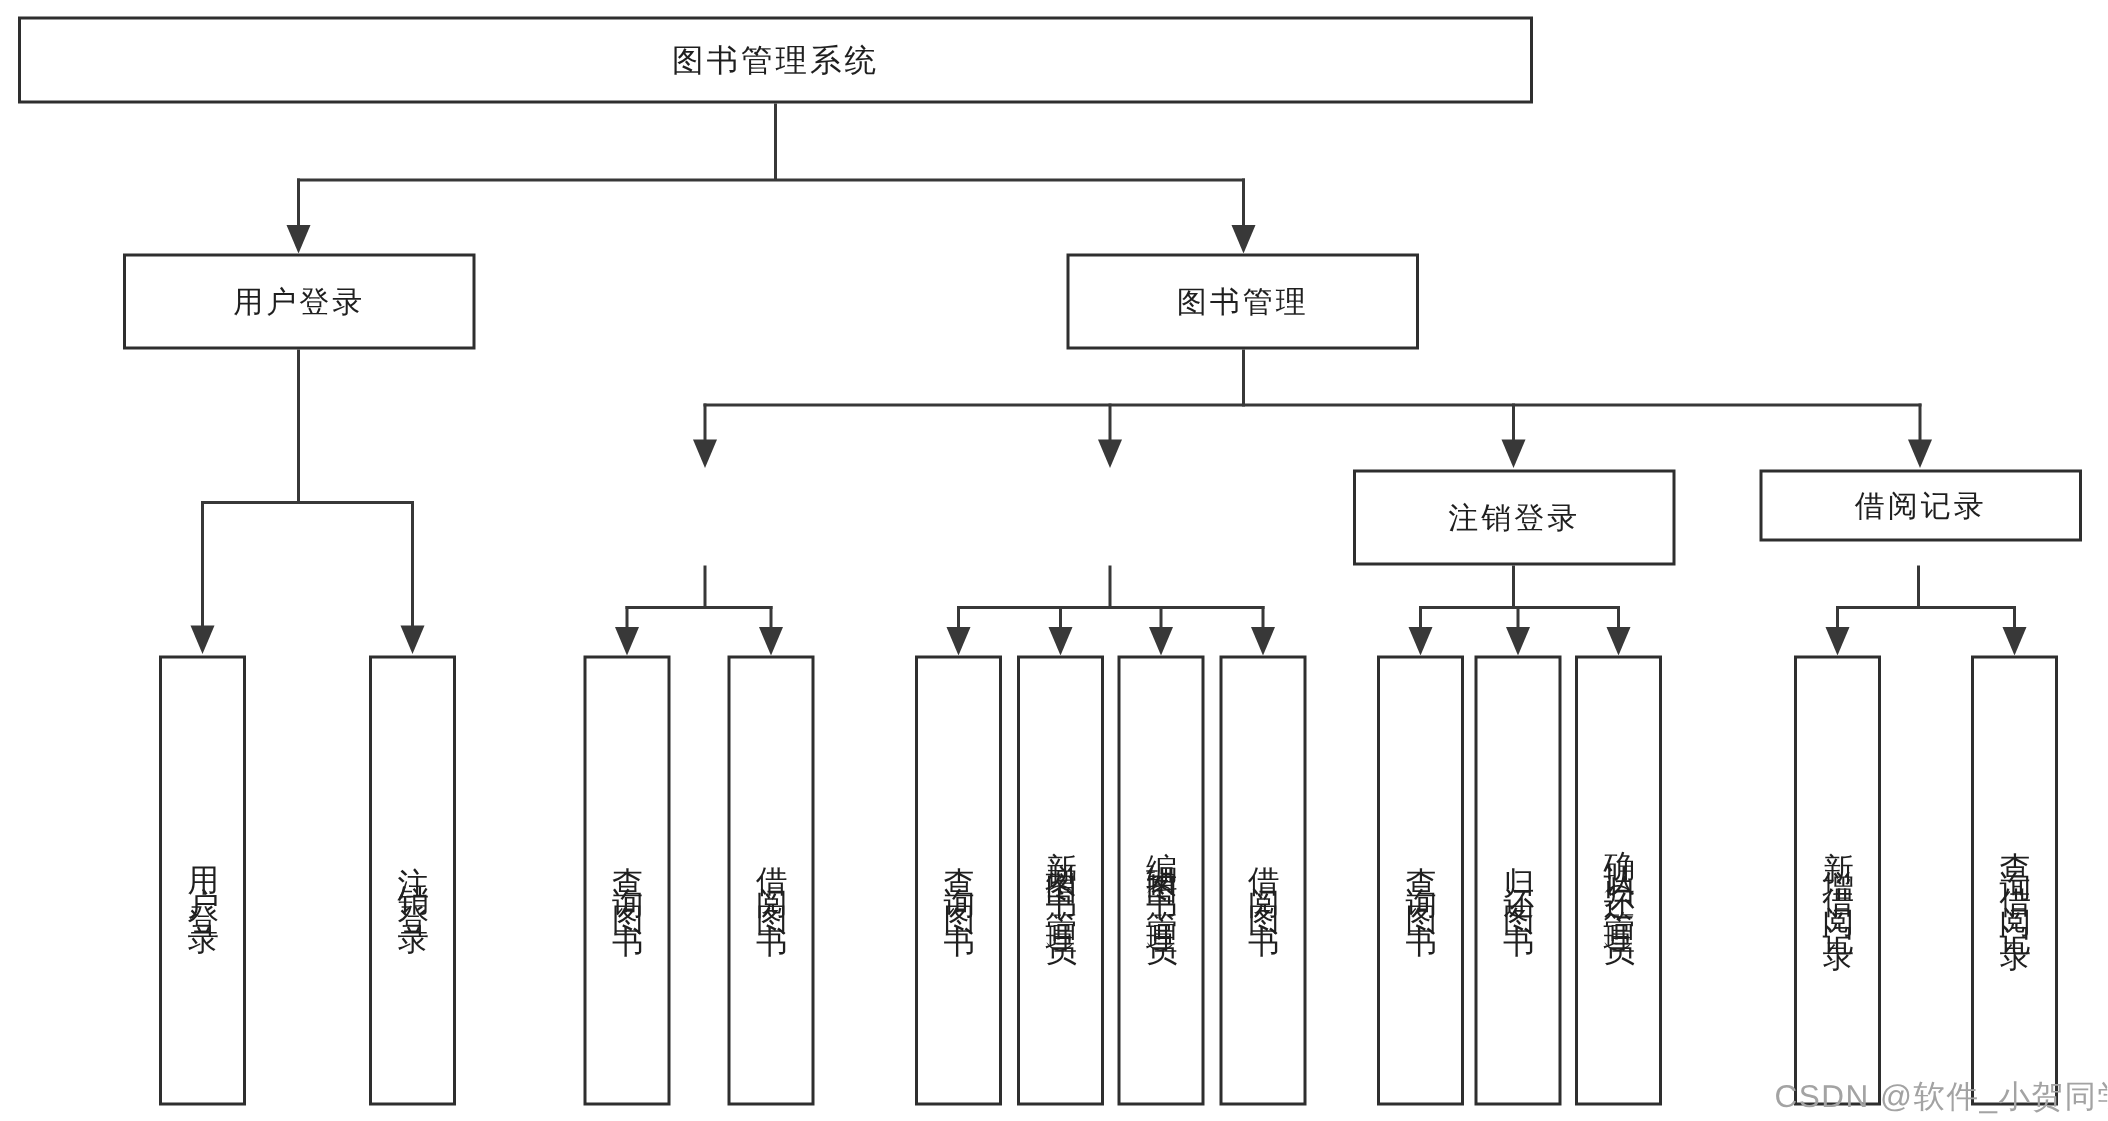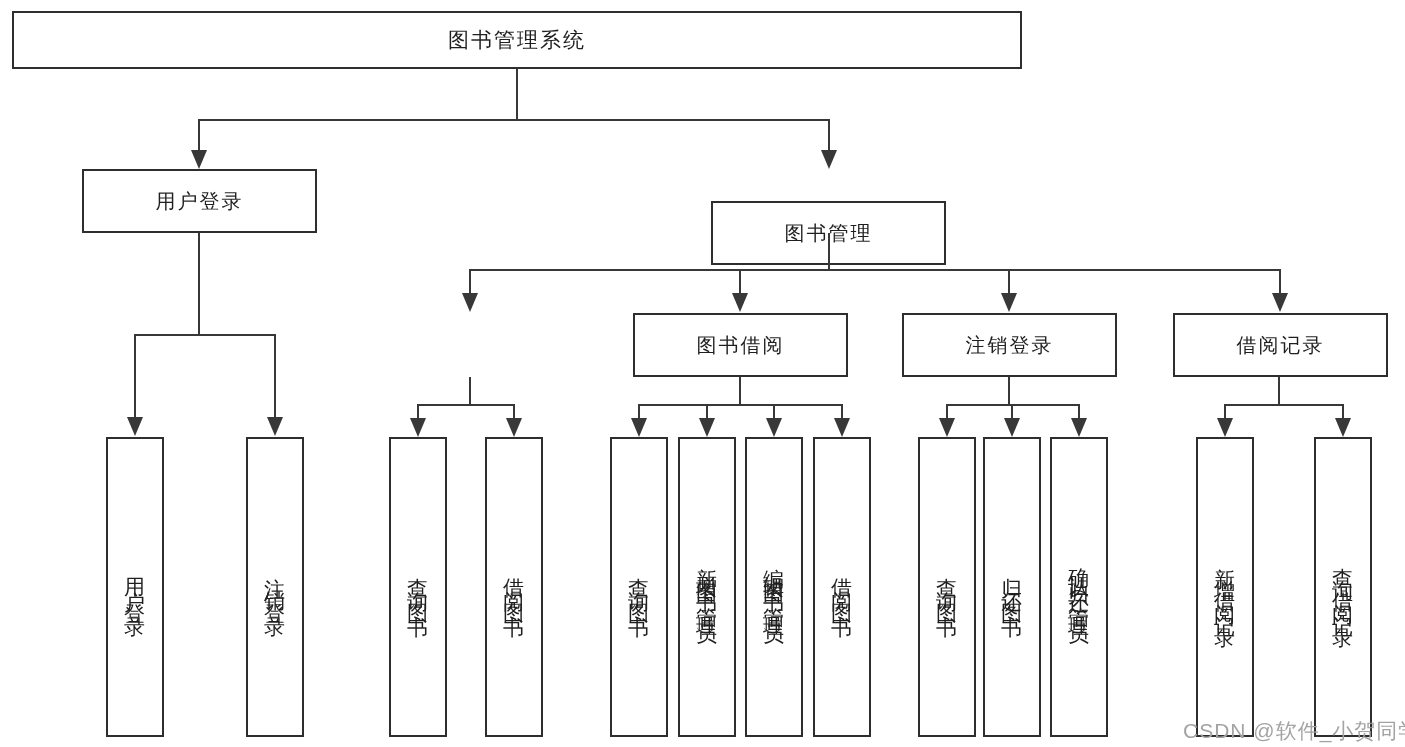--- a/index.html
+++ b/index.html
@@ -84,21 +84,21 @@
   <div class="vline" style="left:516px; top:69px; height:51px;"></div>
   <div class="hline" style="left:198px; top:119px; width:632px;"></div>
   <div class="vline" style="left:198px; top:119px; height:34px;"></div>
   <div class="arrow" style="left:191px; top:150px;"></div>
   <div class="vline" style="left:828px; top:119px; height:34px;"></div>
   <div class="arrow" style="left:821px; top:150px;"></div>
 
   <div class="node node-h" style="left:82px; top:169px; width:235px; height:64px;">
     <span>用户登录</span>
   </div>
-  <div class="node node-h" style="left:711px; top:169px; width:235px; height:64px;margin-top:32px;">
+  <div class="node node-h" style="left:711px; top:169px; width:235px; height:64px;">
     <span>图书管理</span>
   </div>
 
   <div class="vline" style="left:198px; top:233px; height:103px;"></div>
   <div class="hline" style="left:134px; top:334px; width:142px;"></div>
   <div class="vline" style="left:134px; top:334px; height:85px;"></div>
   <div class="arrow" style="left:127px; top:417px;"></div>
   <div class="vline" style="left:274px; top:334px; height:85px;"></div>
   <div class="arrow" style="left:267px; top:417px;"></div>
 
@@ -106,27 +106,24 @@
   <div class="hline" style="left:469px; top:269px; width:812px;"></div>
   <div class="vline" style="left:469px; top:269px; height:27px;"></div>
   <div class="arrow" style="left:462px; top:293px;"></div>
   <div class="vline" style="left:739px; top:269px; height:27px;"></div>
   <div class="arrow" style="left:732px; top:293px;"></div>
   <div class="vline" style="left:1008px; top:269px; height:27px;"></div>
   <div class="arrow" style="left:1001px; top:293px;"></div>
   <div class="vline" style="left:1279px; top:269px; height:27px;"></div>
   <div class="arrow" style="left:1272px; top:293px;"></div>
 
-  <div class="node node-h" style="left:633px; top:313px; width:215px; height:64px;">
-    <span>图书借阅</span>
-  </div>
   <div class="node node-h" style="left:902px; top:313px; width:215px; height:64px;">
     <span>注销登录</span>
   </div>
-  <div class="node node-h" style="left:1173px; top:313px; width:215px; height:64px;">
+  <div class="node node-h" style="left:1173px; top:313px; width:215px; height:48px;">
     <span>借阅记录</span>
   </div>
 
   <div class="vline" style="left:469px; top:377px; height:29px;"></div>
   <div class="hline" style="left:417px; top:404px; width:98px;"></div>
   <div class="vline" style="left:417px; top:404px; height:16px;"></div>
   <div class="arrow" style="left:410px; top:418px;"></div>
   <div class="vline" style="left:513px; top:404px; height:16px;"></div>
   <div class="arrow" style="left:506px; top:418px;"></div>
 

